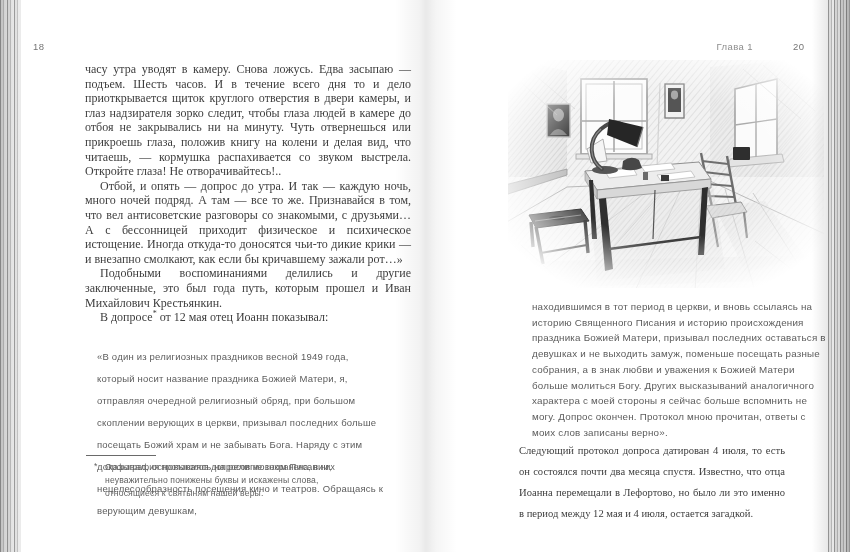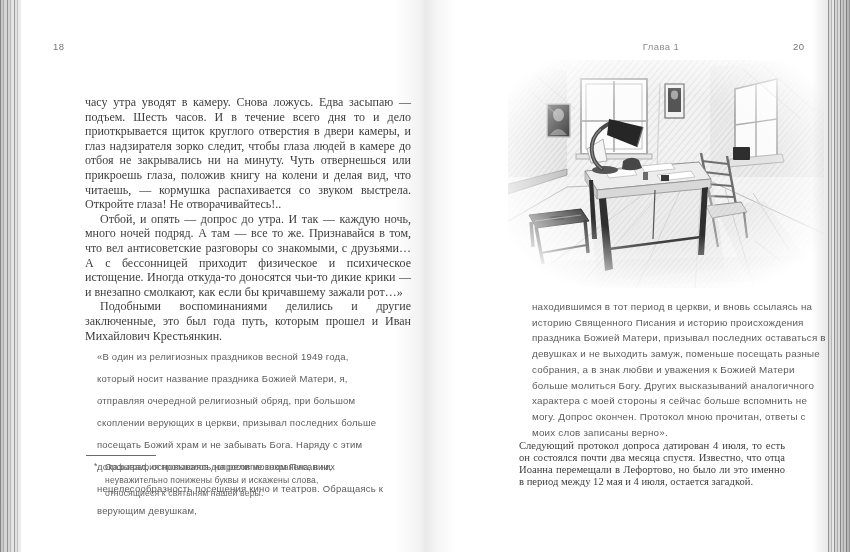--- a/index.html
+++ b/index.html
@@ -29,30 +29,30 @@
   }
   .curl-right {
     position:absolute; right:0; width:16px; top:0; bottom:0;
     background: linear-gradient(270deg, rgba(0,0,0,0.09), rgba(0,0,0,0));
   }
   .page { position:absolute; top:0; bottom:0; }
   .page-left  { left:0;   width:404px; }
   .page-right { left:404px; right:0; }
 
   .pagenum { position:absolute; top:41px; font-size:9.5px; color:#757575; letter-spacing:0.5px; }
-  .pagenum-left  { left:32px; }
+  .pagenum-left  { left:12px; }
   .pagenum-right { left:368px; }
   .running-head {
     position:absolute; top:41px; font-size:9.5px; color:#8d8d8d;
     letter-spacing:0.4px; text-align:center; white-space:nowrap;
   }
   .rh-left  { left:49px;  width:280px; }
-  .rh-right { left:116px; width:240px; }
-
-  .body-col { position:absolute; left:64px; top:62px; width:326px;margin-top:33px; }
+  .rh-right { left:88px; width:240px;text-align:right; }
+
+  .body-col { position:absolute; left:64px; top:62px; width:326px; }
   .bp {
     margin:0; font-family:"Liberation Serif", serif; font-size:12px;
     line-height:14.6px; text-align:justify; color:#3d3d3d;
   }
   .ind { text-indent:15px;font-family:Liberation Serif, serif; }
   sup.fnref { font-size:8px; line-height:0; }
 
   .quote-left {
     position:absolute; left:76px; top:346px; width:290px;
     font-size:9.5px; line-height:22px; color:#5c5c5c; letter-spacing:0.2px;
@@ -65,41 +65,42 @@
   .fn-marker { position:absolute; left:-11px; top:-1px; }
 
   .illustration { position:absolute; left:80px; top:57px; width:322px; height:234px; margin:0; }
 
   .quote-right {
     position:absolute; left:107px; top:299px; width:299px;
     font-size:9.8px; line-height:15.7px; color:#5c5c5c; letter-spacing:0.2px;
   }
   .body-right {
     position:absolute; left:94px; top:440px; width:266px; margin:0;
-    font-family:"Liberation Serif", serif; font-size:10.6px; line-height:12px;
+    font-family:"Liberation Serif", serif; font-size:10.6px; line-height:21px;
     text-align:justify; color:#3d3d3d;
   }
 </style>
 </head>
 <body>
 
 <div class="book">
   <div class="edge edge-left"></div>
   <div class="edge edge-right"></div>
 
   <div class="spread">
     <div class="gutter"></div>
 
     <section class="page page-left">
       <div class="pagenum pagenum-left">18</div>
 
       <div class="body-col">
         <p class="bp">часу утра уводят в камеру. Снова ложусь. Едва засыпаю — подъем. Шесть часов. И в течение всего дня то и дело приоткрывается щиток круглого отверстия в двери камеры, и глаз надзирателя зорко следит, чтобы глаза людей в камере до отбоя не закрывались ни на минуту. Чуть отвернешься или прикроешь глаза, положив книгу на колени и делая вид, что читаешь, — кормушка распахивается со звуком выстрела. Откройте глаза! Не отворачивайтесь!..</p>
         <p class="bp ind">Отбой, и опять — допрос до утра. И так — каждую ночь, много ночей подряд. А там — все то же. Признавайся в том, что вел антисоветские разговоры со знакомыми, с друзьями… А с бессонницей приходит физическое и психическое истощение. Иногда откуда-то доносятся чьи-то дикие крики — и внезапно смолкают, как если бы кричавшему зажали рот…»</p>
         <p class="bp ind">Подобными воспоминаниями делились и другие заключенные, это был года путь, которым прошел и Иван Михайлович Крестьянкин.</p>
+        <p class="bp ind"><span>В допросе</span><sup class="fnref">*</sup><span> от 12 мая отец Иоанн показывал:</span></p>
       </div>
 
       <div class="quote-left">«В один из религиозных праздников весной 1949 года, который носит название праздника Божией Матери, я, отправляя очередной религиозный обряд, при большом скоплении верующих в церкви, призывал последних больше посещать Божий храм и не забывать Бога. Наряду с этим доказывал, основываясь на религиозном Писании, нецелесообразность посещения кино и театров. Обращаясь к верующим девушкам,</div>
 
       <div class="fn-rule"></div>
       <div class="footnote">
         <span class="fn-marker">*</span>
         <span>Орфография протоколов допросов не сохранена, в них неуважительно понижены буквы и искажены слова, относящиеся к святыням нашей веры.</span>
       </div>
     </section>

